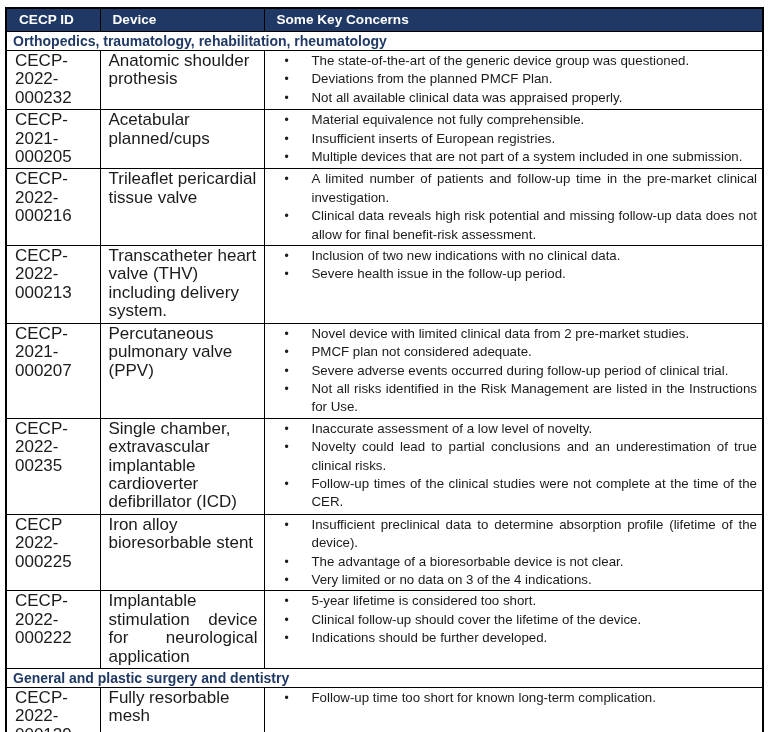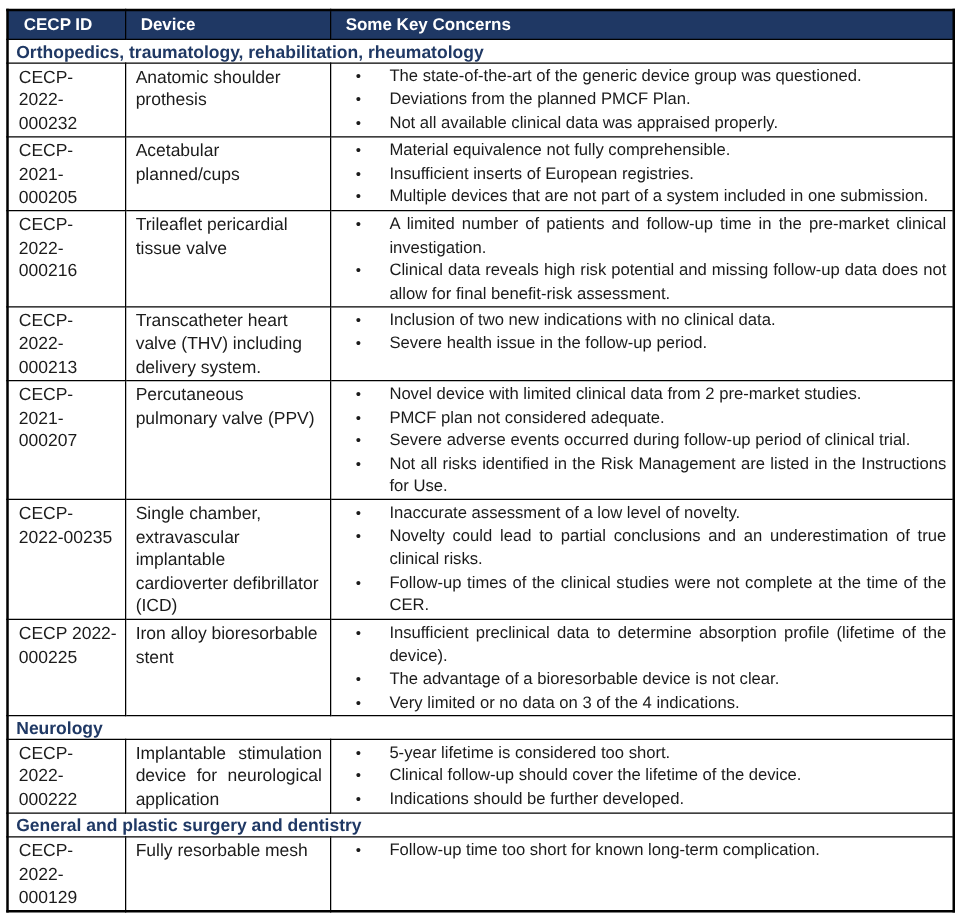--- a/index.html
+++ b/index.html
@@ -38,21 +38,21 @@
     height: 22px;
   }
   tr.section-row td {
     color: var(--section-text);
     font-weight: bold;
     font-size: 14px;
     line-height: 16px;
     padding: 1px 6px 1px 6px;
   }
   td.id-cell, td.device-cell {
-    font-size: 14px;
+    font-size: 17px;
     line-height: 18.4px;
     padding: 1px 6px 2px 8px;
   }
   td.device-cell.justify { text-align: justify; }
   td.concerns-cell { padding: 1px 5px 1px 0; }
   .bullet-item {
     position: relative;
     padding-left: 47px;
     font-size: 13.3px;
     line-height: 18.4px;
@@ -204,23 +204,20 @@
           <div class="bullet-item">
             <span class="bullet-marker"></span>
             <span class="bullet-text">The advantage of a bioresorbable device is not clear.</span>
           </div>
           <div class="bullet-item">
             <span class="bullet-marker"></span>
             <span class="bullet-text">Very limited or no data on 3 of the 4 indications.</span>
           </div>
         </td>
       </tr>
-      <tr class="section-row">
-        <td colspan="3">Neurology</td>
-      </tr>
       <tr class="data-row">
         <td class="id-cell">CECP-2022-000222</td>
         <td class="device-cell justify">Implantable stimulation device for neurological application</td>
         <td class="concerns-cell">
           <div class="bullet-item">
             <span class="bullet-marker"></span>
             <span class="bullet-text">5-year lifetime is considered too short.</span>
           </div>
           <div class="bullet-item">
             <span class="bullet-marker"></span>

